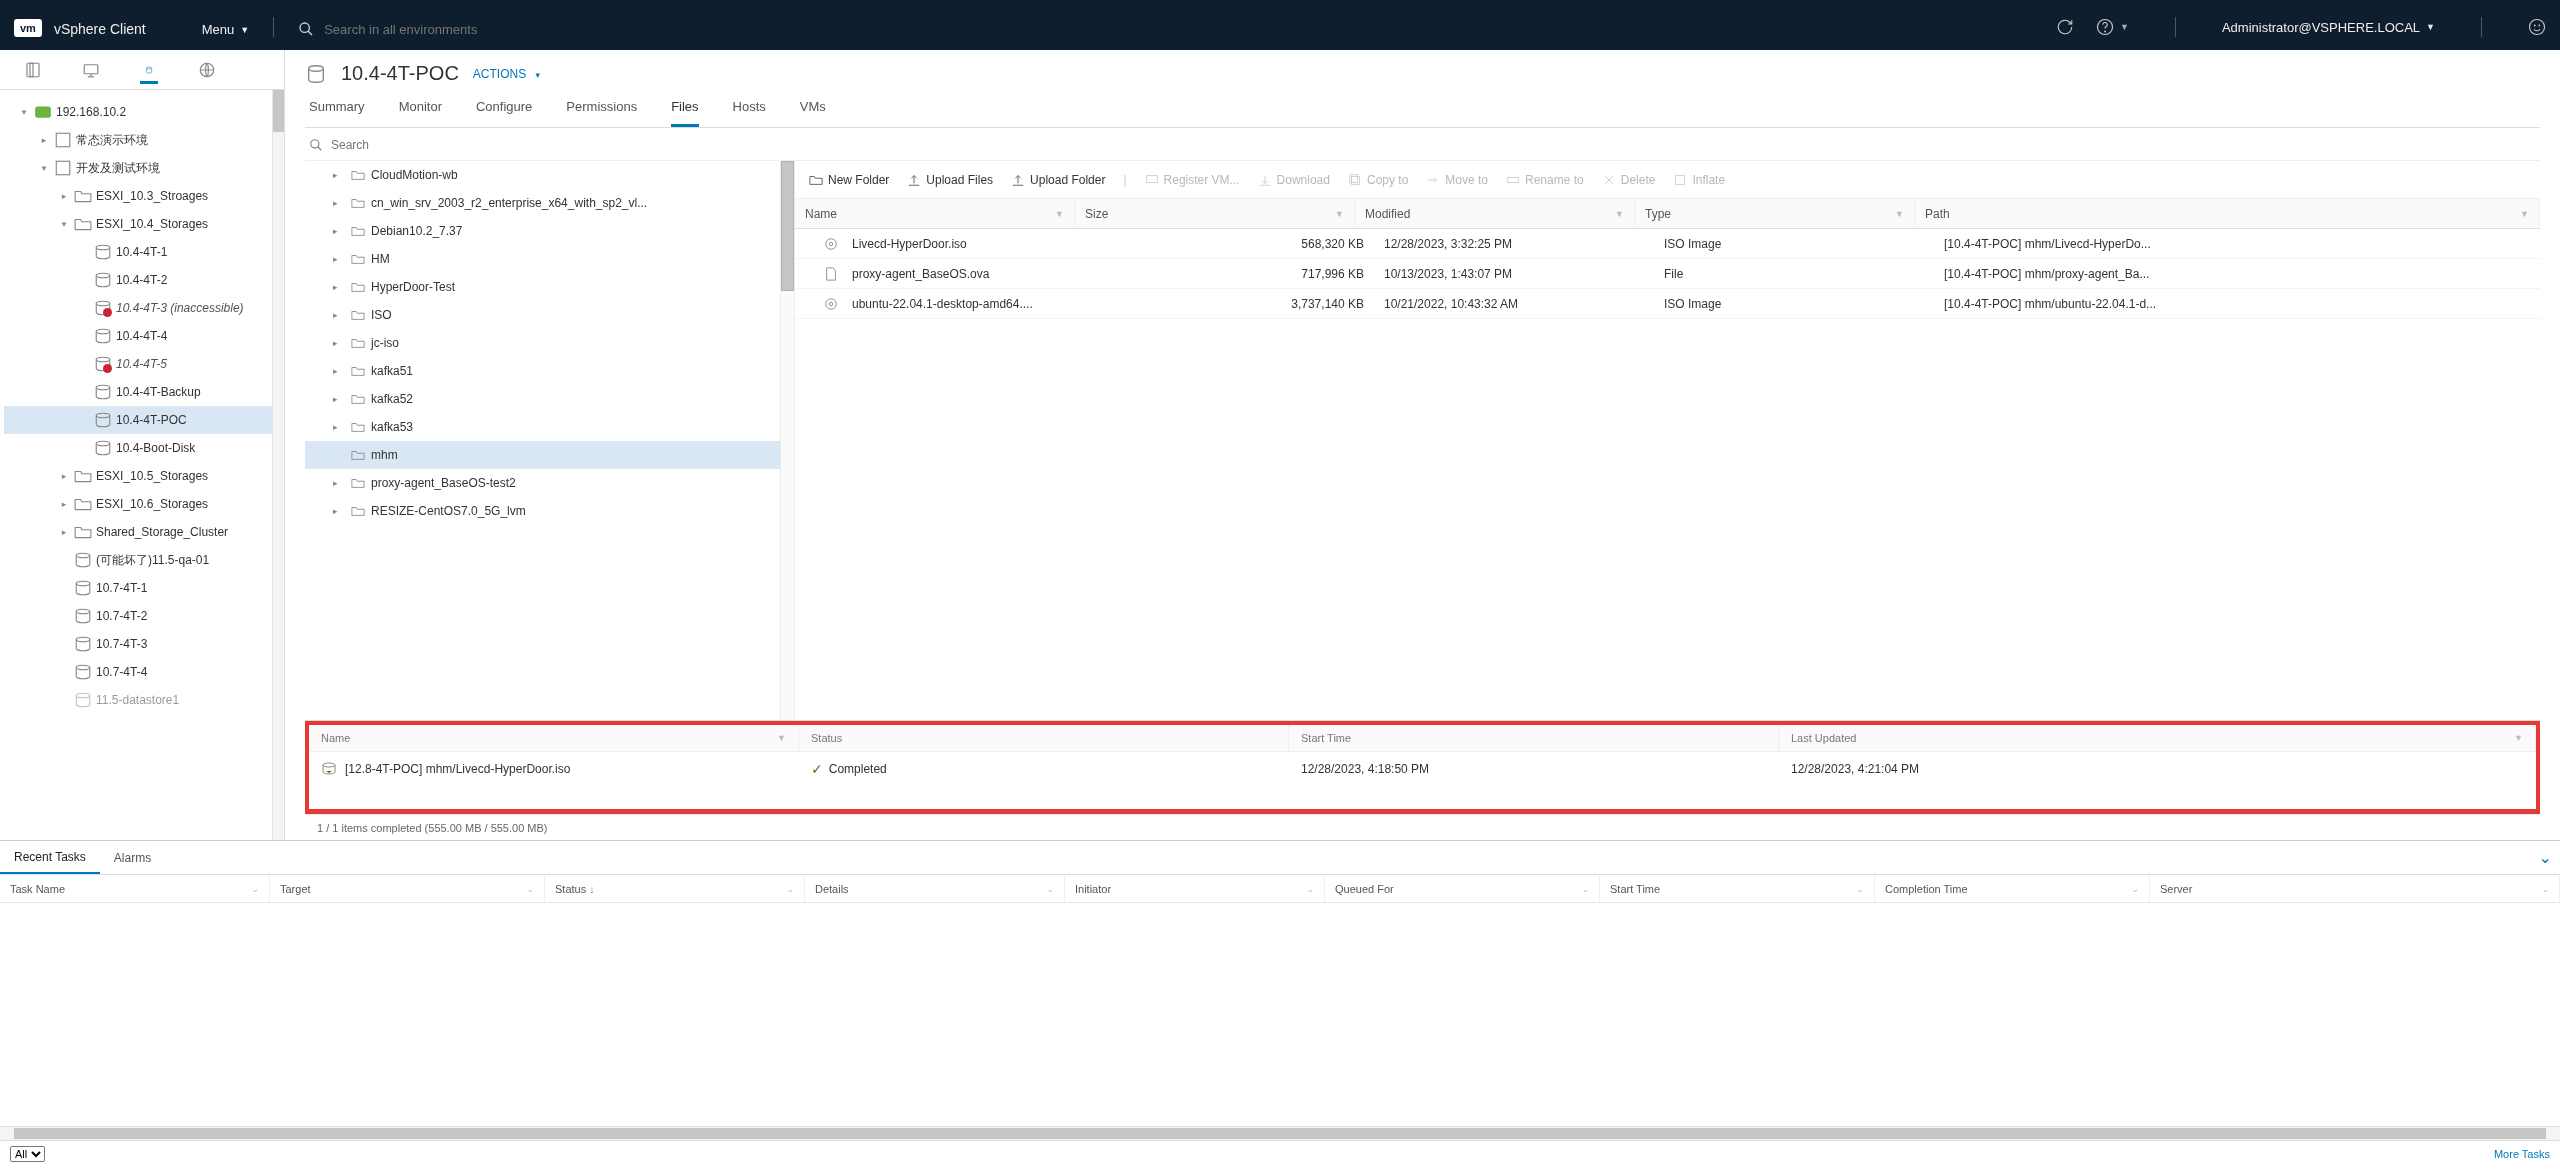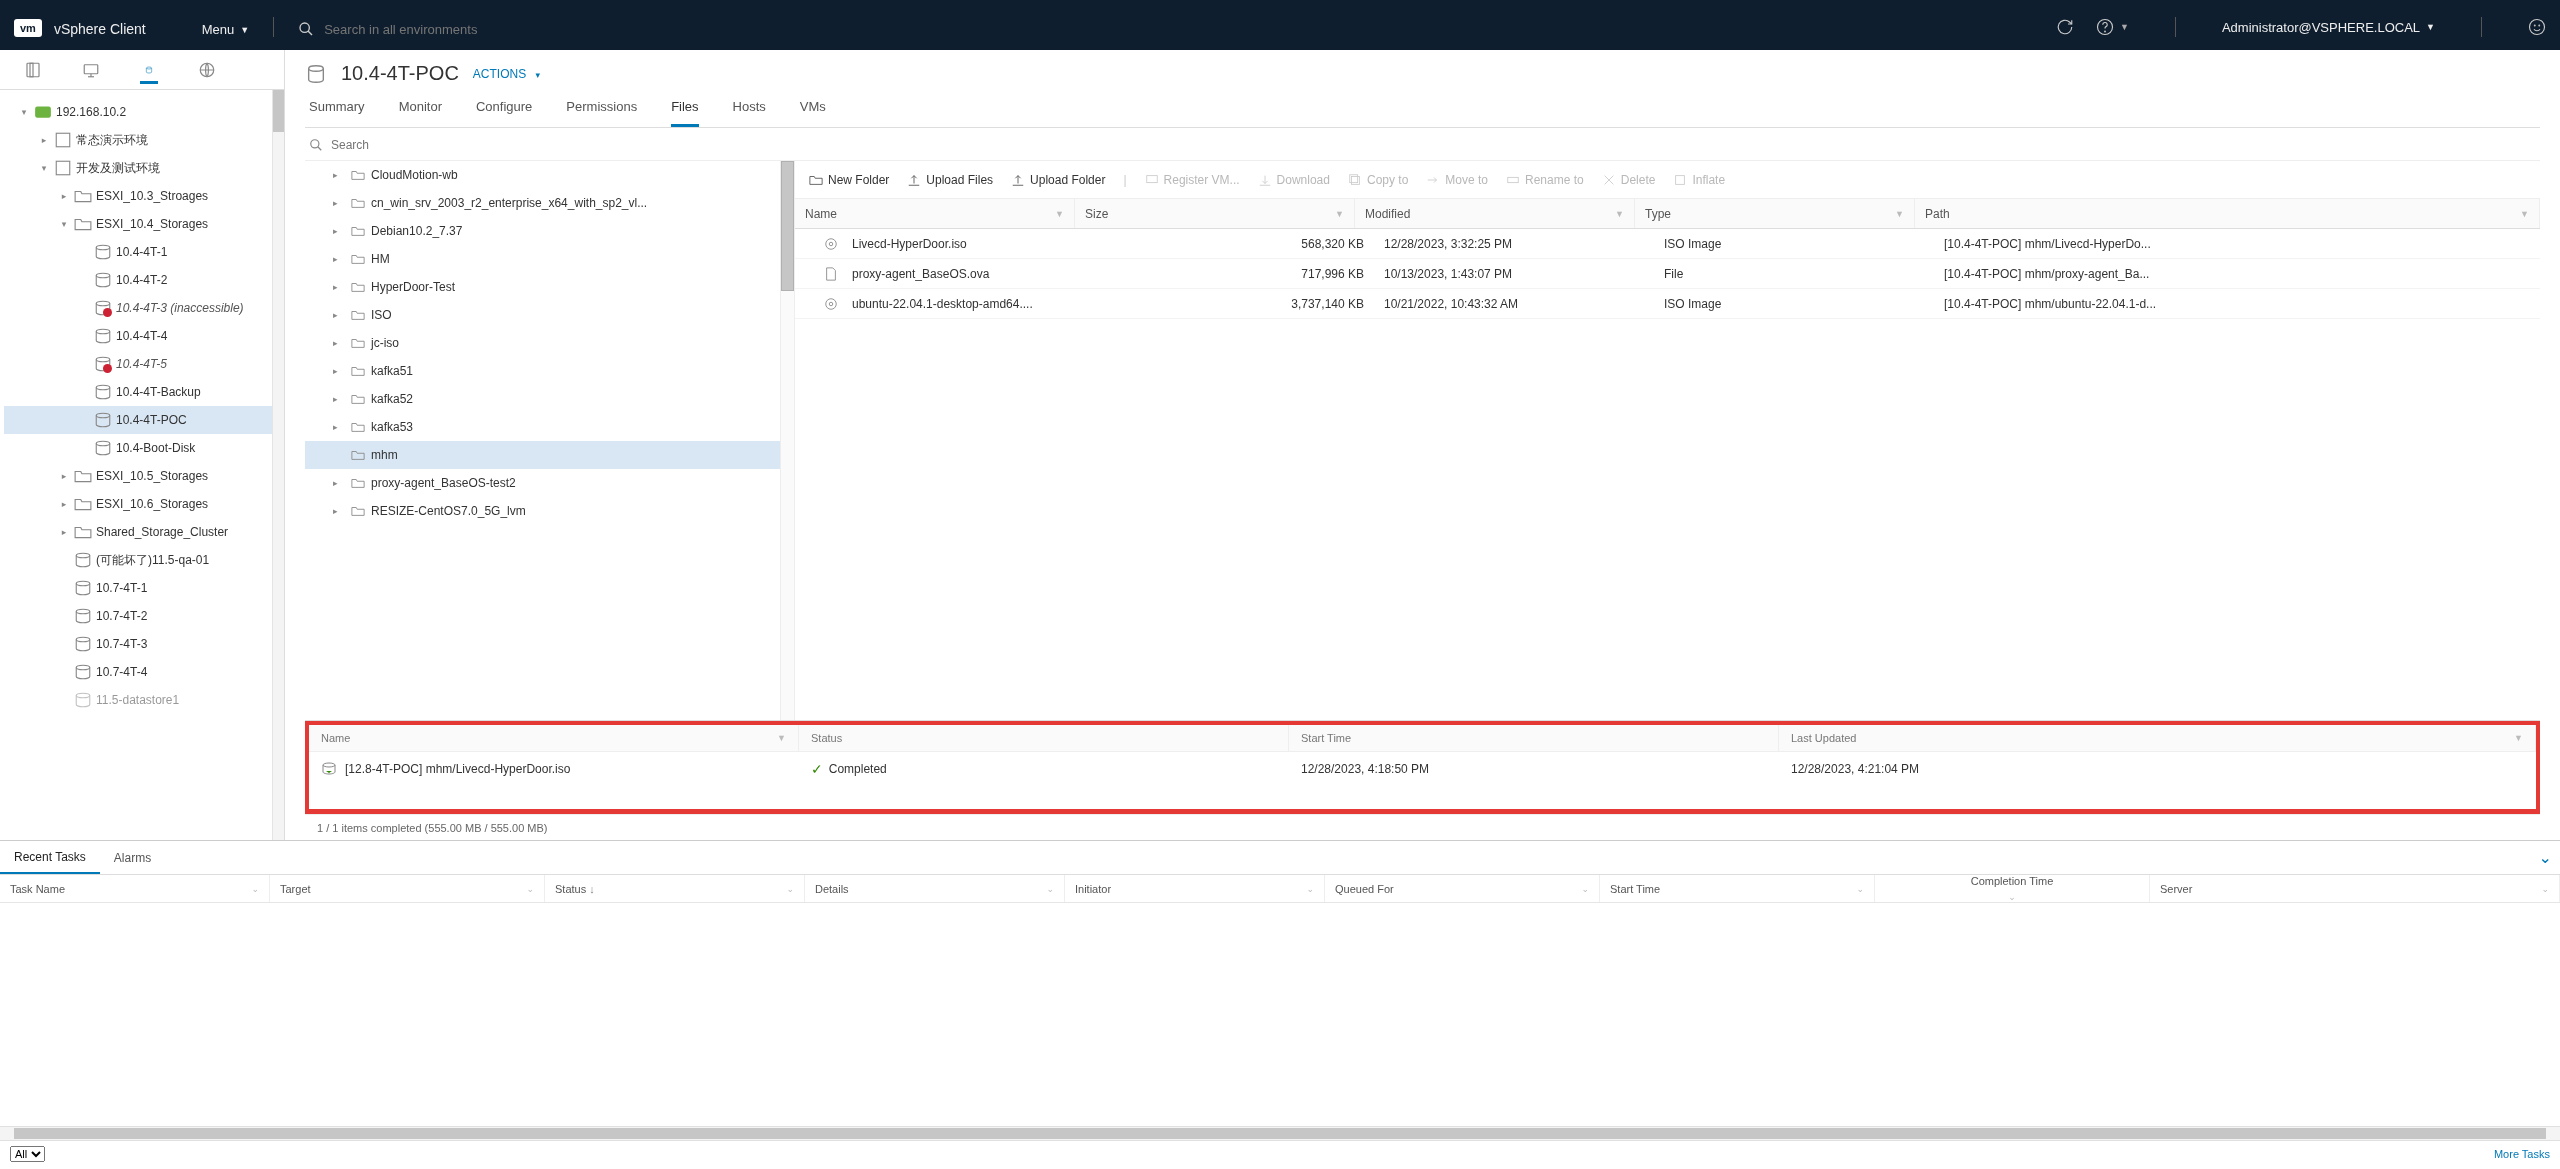--- a/index.html
+++ b/index.html
@@ -104,21 +104,21 @@
 .bp-collapse { position: absolute; right: 8px; color: #0079b8; font-size: 16px; cursor: pointer; }
 .bp-grid-head { display: flex; height: 28px; align-items: center; font-size: 11px; color: #555; border-bottom: 1px solid #e6e6e6;}
 .bpc { padding: 0 10px; border-right: 1px solid #eee; display: flex; align-items: center; justify-content: space-between; height: 100%;}
 .bpc.c1 { width: 270px; }
 .bpc.c2 { width: 275px; }
 .bpc.c3 { width: 260px; }
 .bpc.c4 { width: 260px; }
 .bpc.c5 { width: 260px; }
 .bpc.c6 { width: 275px; }
 .bpc.c7 { width: 275px; }
-.bpc.c8 { width: 275px; flex-direction: column; }
+.bpc.c8 { width: 275px; }
 .bpc.c9 { flex: 1; }
 .chev-filter { color: #bbb; font-size: 9px; }
 .bp-body { flex: 1; background: #fff; }
 .bp-scroll { height: 14px; background: #f4f4f4; border-top: 1px solid #e0e0e0; position: relative;}
 .bp-scroll-thumb { position: absolute; left: 14px; right: 14px; top: 1px; bottom: 1px; background: #c6c6c6; }
 .bp-foot { height: 26px; display: flex; align-items: center; justify-content: space-between; padding: 0 10px; border-top: 1px solid #e0e0e0; font-size: 11px;}
 .bp-foot select { font-size: 11px; }
 .more-tasks { color: #0079b8; cursor: pointer; }
 
 svg.icon-ds { fill: #888; }

